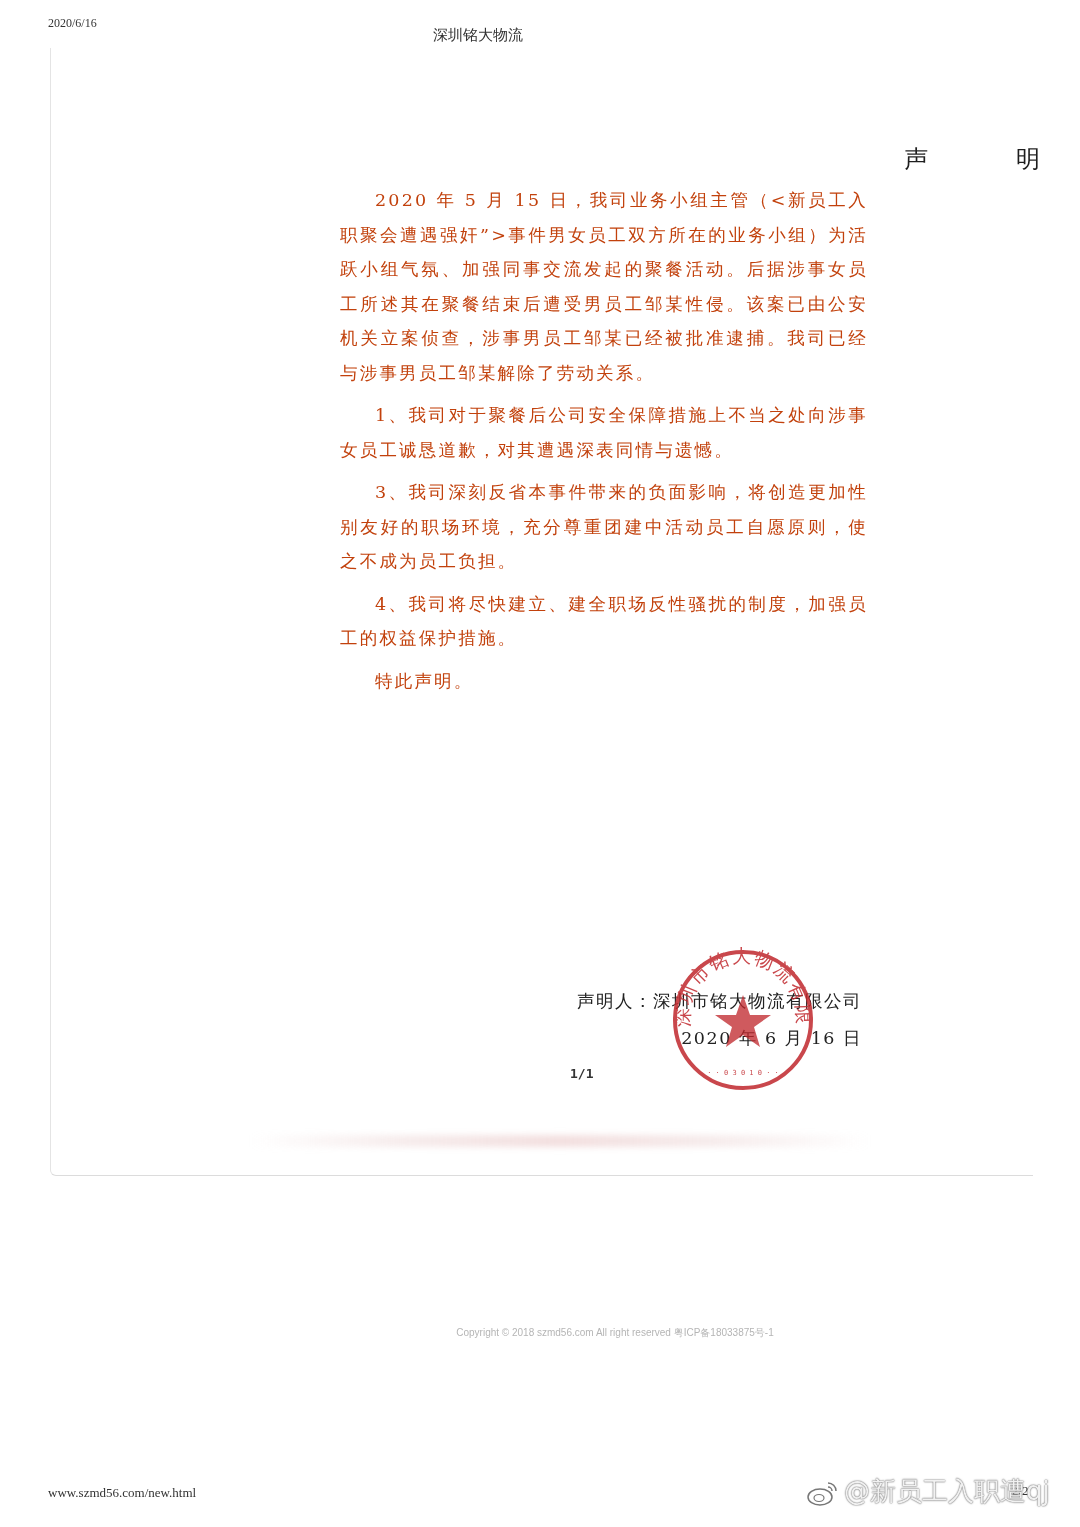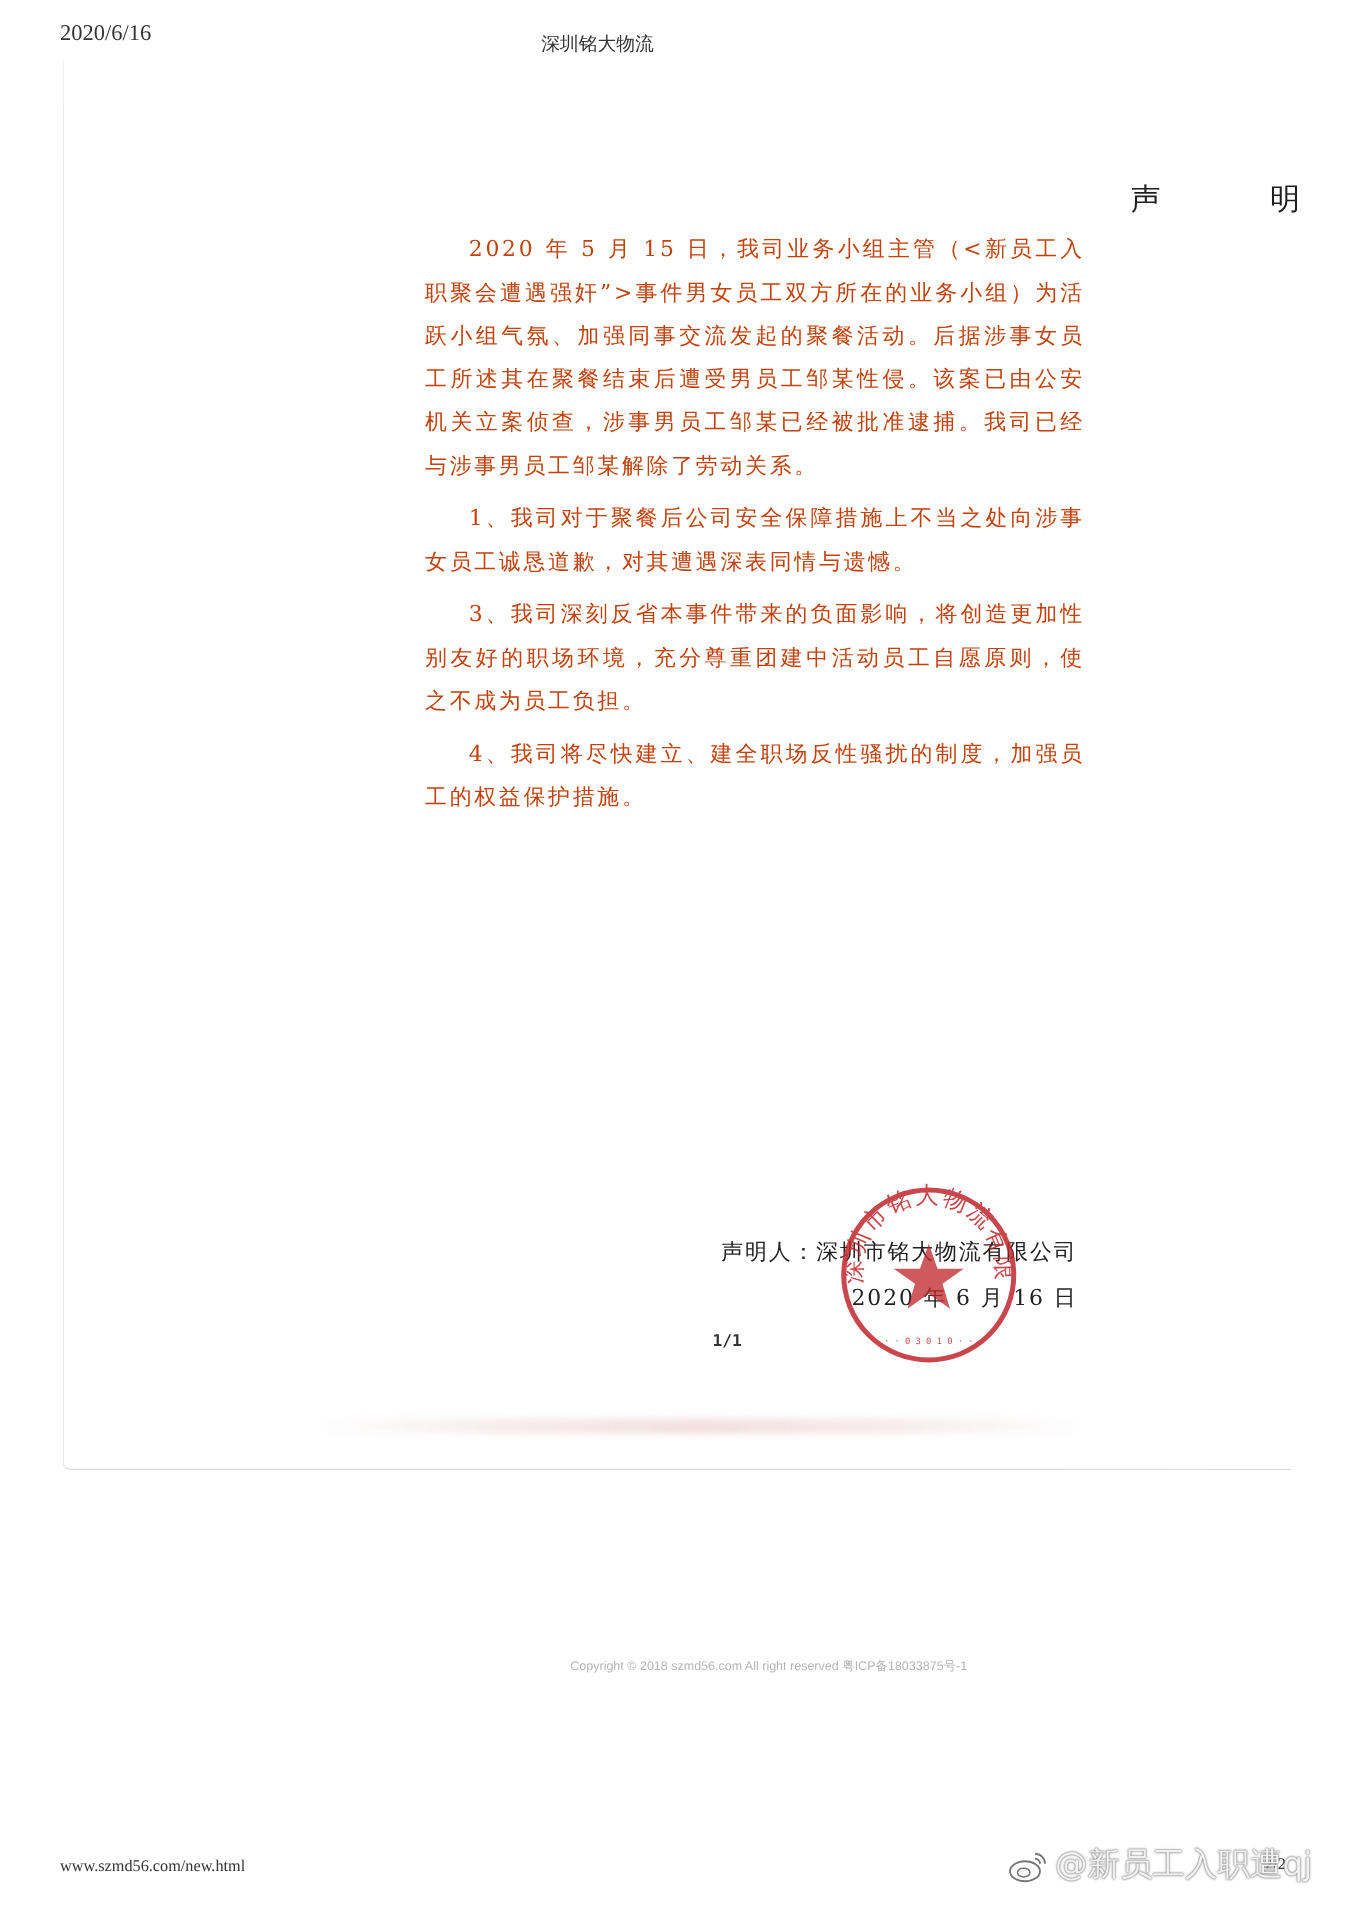--- a/index.html
+++ b/index.html
@@ -1,18 +1,18 @@
 <!DOCTYPE html>
 <html><head>
 <meta charset="utf-8">
 <style>
   html, body { margin:0; padding:0; background:#ffffff; }
   body { width:1080px; height:1527px; position:relative; overflow:hidden;
          font-family:"DejaVu Serif", "Liberation Serif", serif; color:#222; }
-  .hdr-date { position:absolute; left:48px; top:16px; font-size:18px; color:#333;
+  .hdr-date { position:absolute; left:48px; top:16px; font-size:12px; color:#333;
               font-family:"Liberation Serif", serif; }
   .hdr-title { position:absolute; left:0; width:956px; text-align:center; top:26px; font-size:15px; color:#333; }
   .frame { position:absolute; left:50px; top:48px; width:982px; height:1127px;
            border-left:1px solid #e4e4e4; border-bottom:1px solid #dcdcdc;
            border-radius:0 0 0 6px; background:#fff; }
   .doc-title { position:absolute; left:0; width:1080px; top:143px; text-align:right;
                font-size:24px; letter-spacing:40px; color:#1e1e1e; padding-left:40px; box-sizing:border-box; }
   .body { position:absolute; left:340px; width:528px; top:183px; font-size:17.5px;
           line-height:34.5px; color:#c2410c; letter-spacing:2.2px; text-align:justify; }
   .body p { margin:0 0 8px 0; text-indent:2em; }
@@ -41,20 +41,21 @@
 
 <div class="frame"></div>
 
 <div class="doc-title">声  明</div>
 
 <div class="body">
   <p>2020 年 5 月 15 日，我司业务小组主管（&lt;新员工入职聚会遭遇强奸”&gt;事件男女员工双方所在的业务小组）为活跃小组气氛、加强同事交流发起的聚餐活动。后据涉事女员工所述其在聚餐结束后遭受男员工邹某性侵。该案已由公安机关立案侦查，涉事男员工邹某已经被批准逮捕。我司已经与涉事男员工邹某解除了劳动关系。</p>
   <p>1、我司对于聚餐后公司安全保障措施上不当之处向涉事女员工诚恳道歉，对其遭遇深表同情与遗憾。</p>
   <p>3、我司深刻反省本事件带来的负面影响，将创造更加性别友好的职场环境，充分尊重团建中活动员工自愿原则，使之不成为员工负担。</p>
   <p>4、我司将尽快建立、建全职场反性骚扰的制度，加强员工的权益保护措施。</p>
+  <p class="plain">特此声明。</p>
 </div>
 
 <div class="signer">声明人：深圳市铭大物流有限公司</div>
 <div class="sign-date">2020 年 6 月 16 日</div>
 <div class="pagenum">1/1</div>
 
 <svg class="seal" viewBox="0 0 150 150">
   <defs>
     <path id="sealArc" d="M 22 82 A 54 54 0 1 1 128 82"></path>
   </defs>

